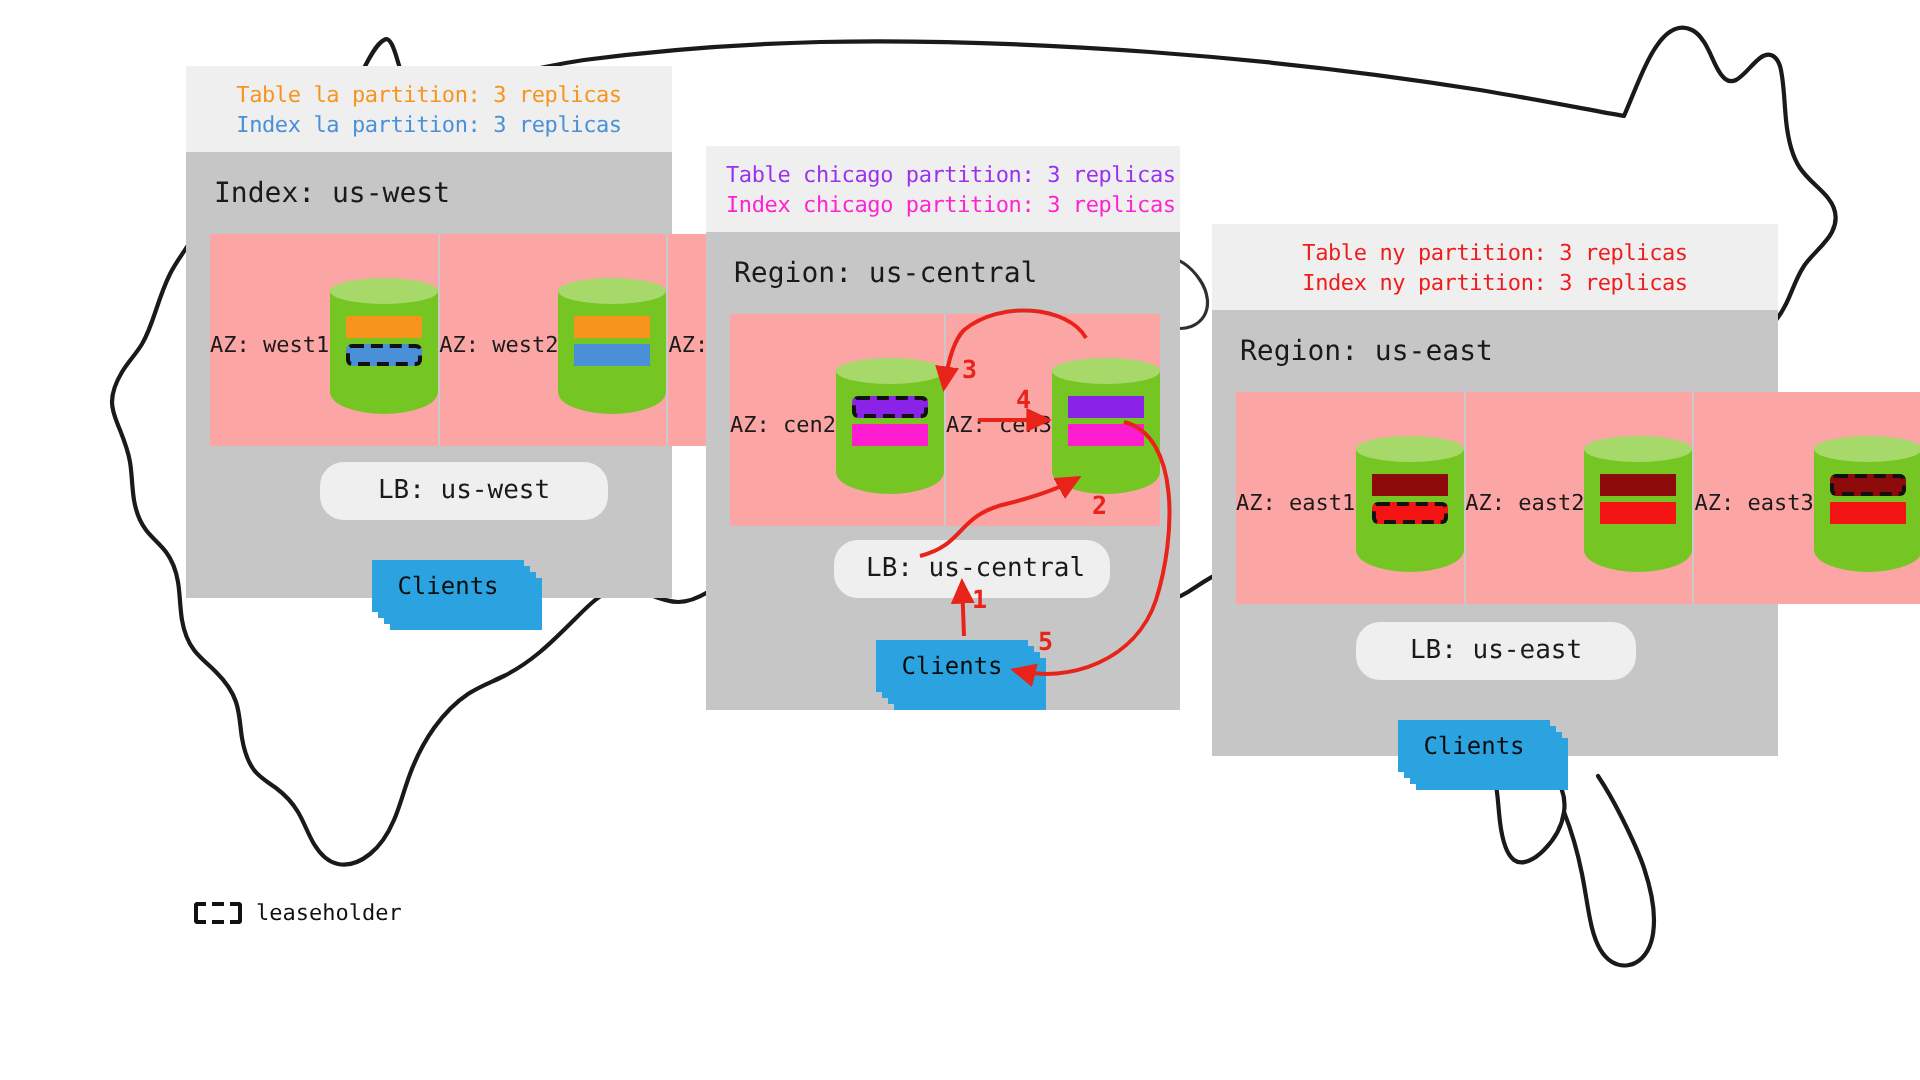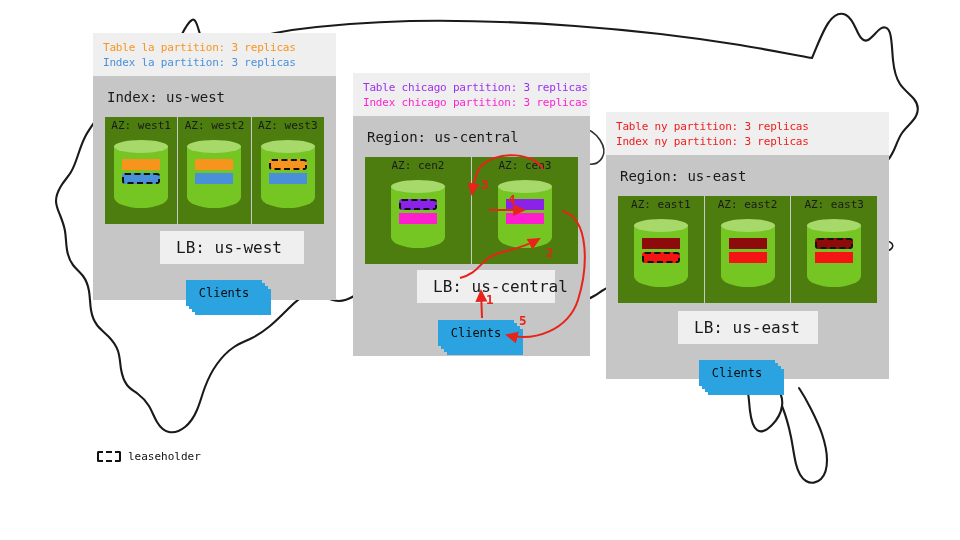--- a/index.html
+++ b/index.html
@@ -13,54 +13,55 @@
   
   #usmap{position:absolute;left:0;top:0;width:960px;height:540px;z-index:1;}
 
   
   .region{position:absolute;z-index:3;}
   .region .hdr{
     background:#efefef;
     padding:7px 10px 6px 10px;
     line-height:15px;
     white-space:nowrap;
+    text-align:center;
   }
   .hdr .l1,.hdr .l2{font-size:11px;letter-spacing:-0.2px;display:block;}
   .region .body{
     background:#c6c6c6;
     padding:10px 12px 14px 12px;
     position:relative;
   }
   .region-title{
     font-size:14px;color:#1a1a1a;margin:3px 0 12px 2px;white-space:nowrap;
   }
   .az-row{display:flex;background:#f0f0f0;}
   .az{
-    flex:1;background:#4d7c0f;padding:2px 0 10px 0;
-    display:flex;flex-direction:column;align-items:center;
+    flex:1;background:#fca5a5;padding:22px 0 10px 0;
+    display:flex;align-items:center;
     border-right:1px solid #c9c9c9;
   }
   .az:last-child{border-right:none;}
   .az-label{font-size:11px;color:#1a1a1a;margin-bottom:8px;white-space:nowrap;}
 
   
   .cyl{position:relative;width:54px;height:74px;}
   .cyl .shell{position:absolute;left:0;top:6px;width:54px;height:62px;
     background:#76c623;border-radius:0 0 27px 27px / 0 0 11px 11px;}
   .cyl .top{position:absolute;left:0;top:0;width:54px;height:13px;
     background:#a6d96a;border-radius:27px/6.5px;}
   .cyl .bar{position:absolute;left:8px;width:38px;height:11px;box-sizing:border-box;}
   .cyl .bar.t{top:19px;}
   .cyl .bar.i{top:33px;}
   .cyl .bar.lease{border:2px dashed #111;border-radius:3px;}
 
   
   .lb{
     position:absolute;background:#efefef;color:#1a1a1a;
-    font-size:16px;padding:7px 16px;white-space:nowrap;z-index:6;
+    font-size:13px;text-align:center;padding:7px 16px;white-space:nowrap;z-index:6;border-radius:12px;
   }
 
   
   .clients{position:absolute;z-index:6;width:76px;height:26px;}
   .clients .sh{position:absolute;background:#2aa3e0;width:76px;height:26px;}
   .clients .sh.s3{left:9px;top:9px;}
   .clients .sh.s2{left:6px;top:6px;}
   .clients .sh.s1{left:3px;top:3px;}
   .clients .face{position:absolute;left:0;top:0;width:76px;height:26px;
     background:#2aa3e0;display:flex;align-items:center;justify-content:center;

